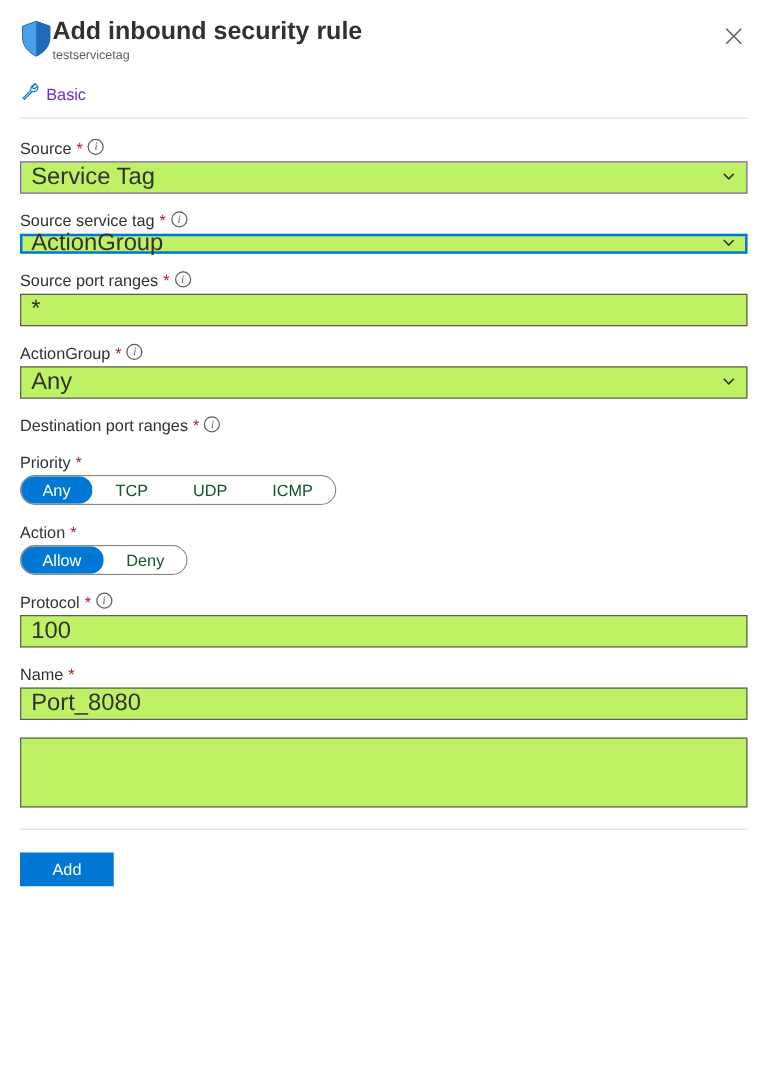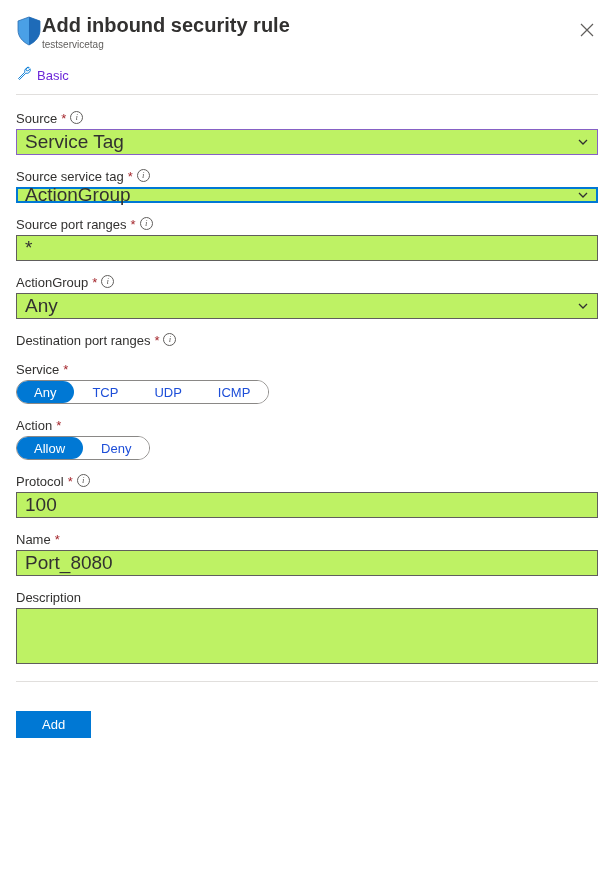--- a/index.html
+++ b/index.html
@@ -65,32 +65,32 @@
       border-radius: 14px;
       overflow: hidden;
       height: 24px;
     }
     .pill {
       display: flex; align-items: center; justify-content: center;
       font-size: 13px;
       padding: 0 18px;
       cursor: pointer;
       background: #fff;
-      color: #1d4ed8;
+      color: #14532d;
       border: none;
     }
     .pill.selected {
       background: #0078d4; color: #fff;
       border-radius: 12px;
       margin: 0;
     }
     .pill-group .pill:first-child.selected { margin-left: -1px; }
     .footer {
       border-top: 1px solid #e1dfdd;
-      padding-top: 29px;
+      padding-top: 18px;
       margin-top: 2px;
     }
     .add-btn {
       background: #0078d4; color: #fff;
       border: none; font-size: 13px;
       padding: 6px 26px; cursor: pointer;
       font-family: inherit;
     }
   </style>
 </head>
@@ -177,21 +177,21 @@
 <div class="field">
   <div class="label-row">
     <span class="field-label">Destination port ranges</span>
     <span class="req">*</span>
     <span class="info-icon">i</span>
   </div>
 </div>
 
 <div class="field">
   <div class="label-row">
-    <span class="field-label">Service</span>
+    <span class="field-label">Priority</span>
     <span class="req">*</span>
   </div>
   <div class="pill-group">
     <button class="pill selected">Any</button>
     <button class="pill">TCP</button>
     <button class="pill">UDP</button>
     <button class="pill">ICMP</button>
   </div>
 </div>
 
@@ -217,21 +217,18 @@
 
 <div class="field">
   <div class="label-row">
     <span class="field-label">Name</span>
     <span class="req">*</span>
   </div>
   <input type="text" class="text-input" value="Port_8080" style="">
 </div>
 
 <div class="field">
-  <div class="label-row">
-    <span class="field-label">Description</span>
-  </div>
   <textarea class="textarea" style=""></textarea>
 </div>
 
 <div class="footer">
   <button class="add-btn">Add</button>
 </div>
 
 </body></html>

